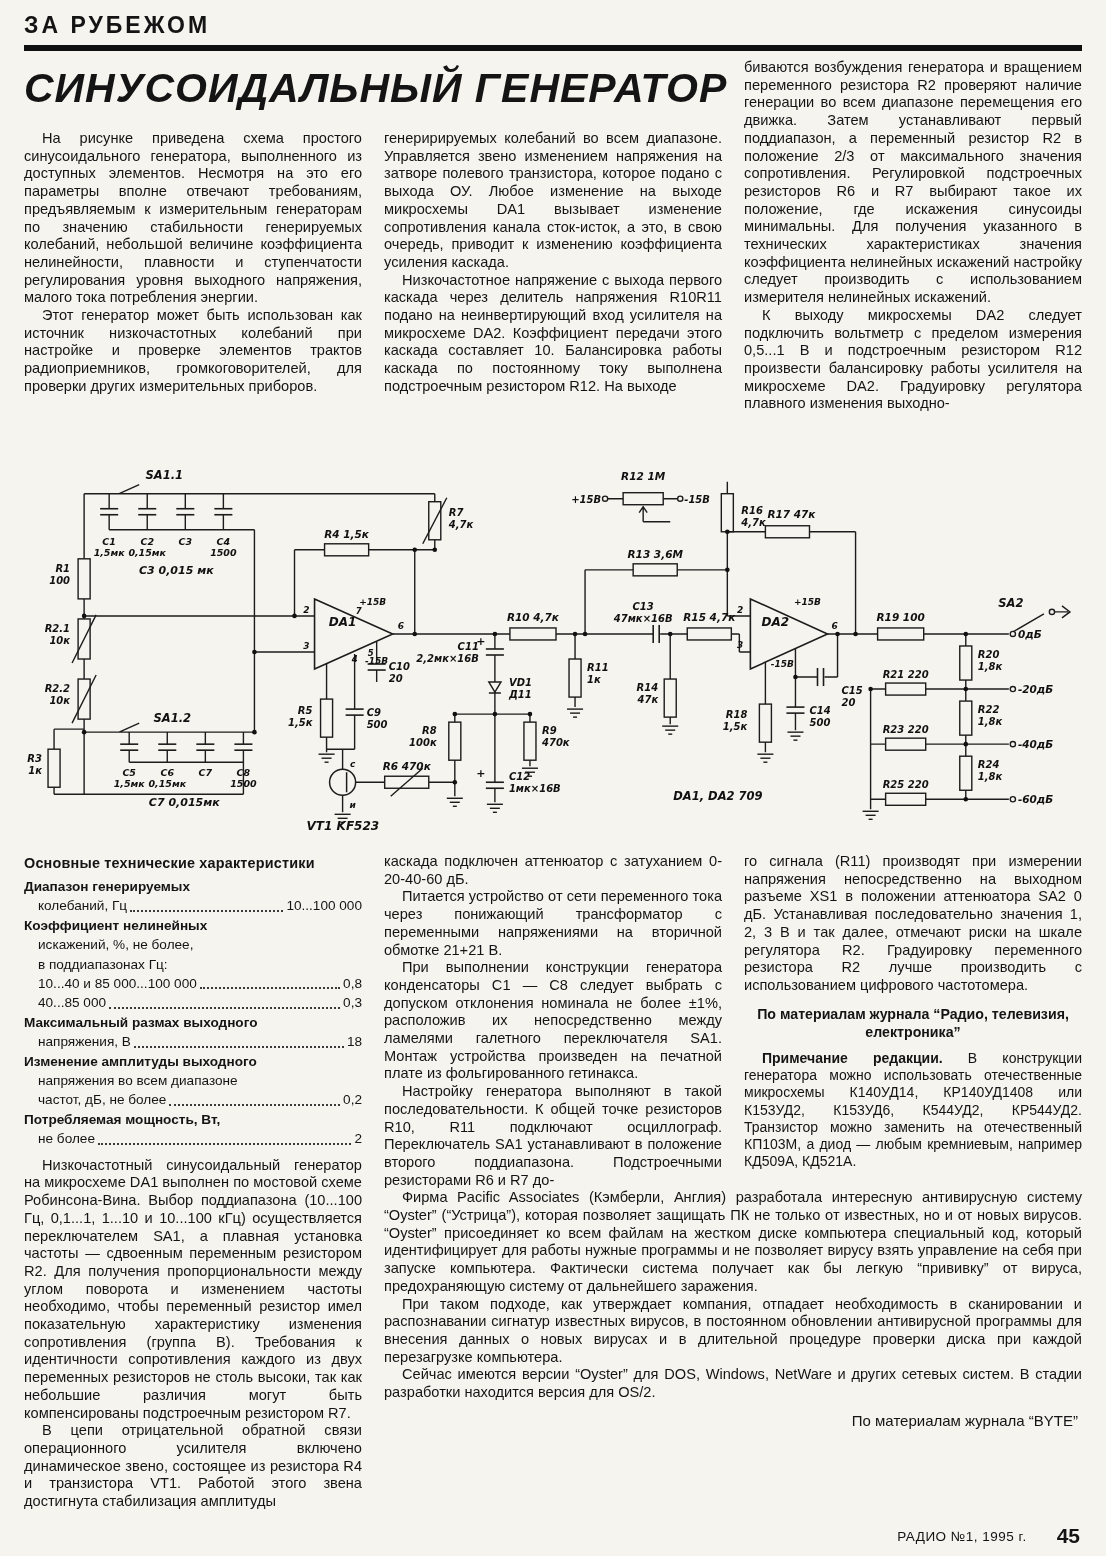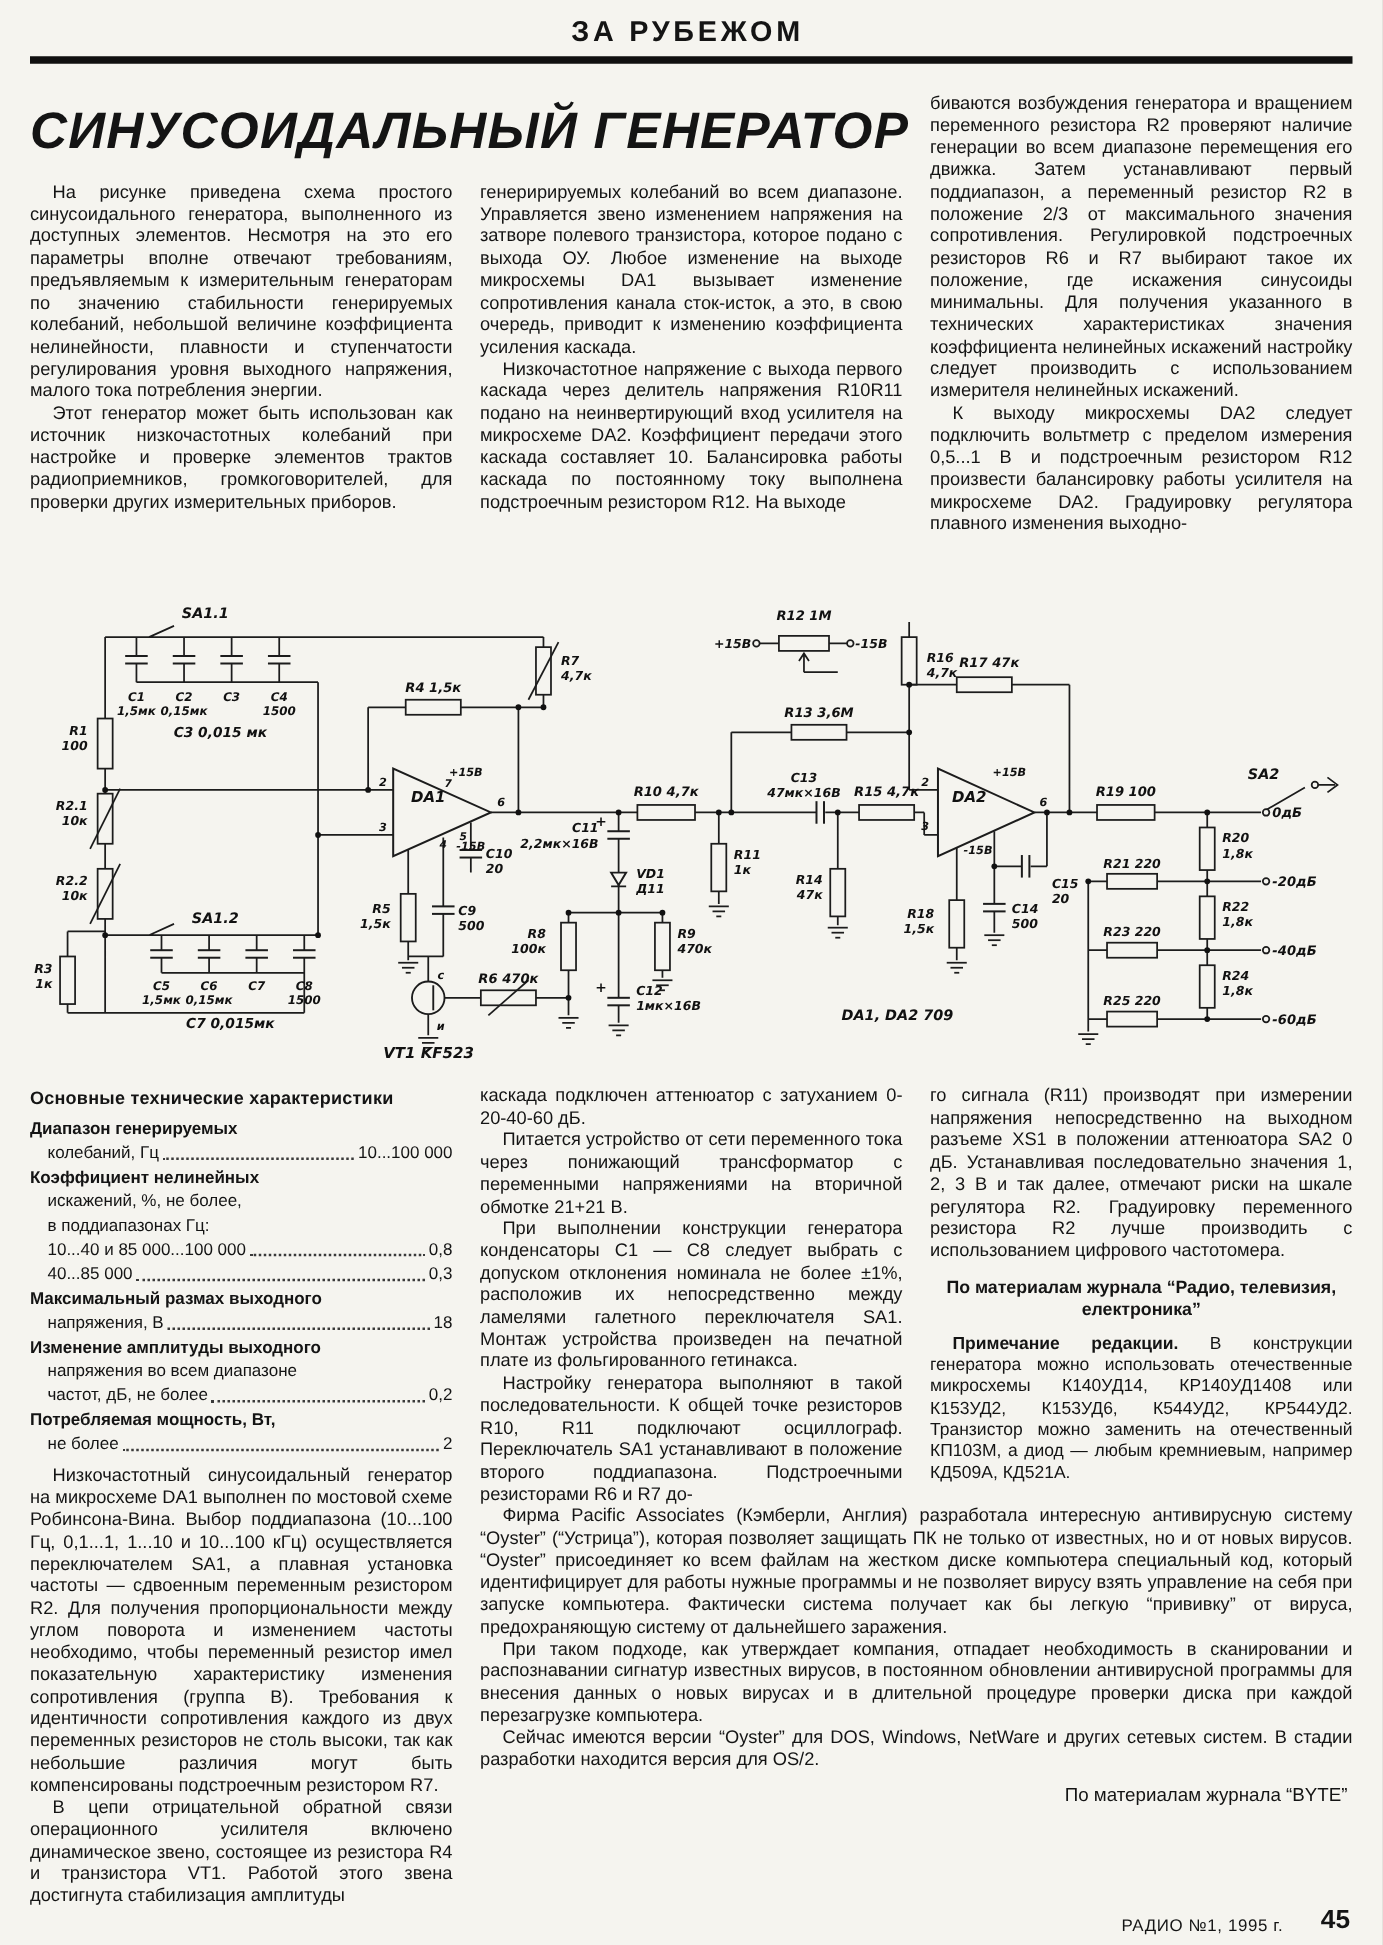--- a/index.html
+++ b/index.html
@@ -1,43 +1,43 @@
 <!DOCTYPE html>
 <html lang="ru"><head>
 <meta charset="utf-8">
 <style>
   *{margin:0;padding:0;box-sizing:border-box}
   html,body{background:#d8d6d0}
   .page{width:1106px;height:1556px;margin:0 auto;background:#f5f4ef;color:#141414;
         font-family:"Liberation Sans",sans-serif;padding:12px 24px 6px;overflow:hidden;position:relative}
-  .masthead{text-align:center}
+  .masthead{text-align:left}
   .section-label{font-weight:bold;font-size:23px;letter-spacing:3px;padding-right:6px}
   .top-rule{height:6px;background:#101010;margin-top:6px}
-  .top-area{display:grid;grid-template-columns:698px 338px;column-gap:22px;height:402px;overflow:hidden;margin-top:24px}
+  .top-area{display:grid;grid-template-columns:698px 338px;column-gap:22px;height:402px;overflow:hidden;margin-top:8px}
   h1.a1-title{font-size:41px;font-style:italic;font-weight:bold;letter-spacing:1px;margin:6px 0 18px;white-space:nowrap}
   .two-cols{display:grid;grid-template-columns:338px 338px;column-gap:22px}
   .bodytext p{font-size:14.6px;line-height:17.7px;text-align:justify;text-indent:18px}
   .cont > p:first-child{text-indent:0}
   .schem-fig{height:386px;margin:2px 0 4px}
   #schem{width:1058px;height:382px;display:block}
   .slabel{font-family:"DejaVu Sans",sans-serif;font-style:italic;font-weight:bold;fill:#111}
   .bottom{display:grid;grid-template-columns:338px 698px;column-gap:22px;margin-top:2px}
   .gen-cols{display:grid;grid-template-columns:338px 338px;column-gap:22px}
   .specs-title{font-weight:bold;font-size:14.4px;margin:2px 0 6px;letter-spacing:.2px}
   .specs-list{margin-bottom:8px}
   .spec-row{display:flex;font-size:13.6px;line-height:19.4px;white-space:nowrap}
   .spec-row.ind{padding-left:14px}
   .spec-row.b .spec-t{font-weight:bold}
   .spec-dots{flex:1;border-bottom:2px dotted #3a3a3a;margin:0 3px 4px}
   .source1{font-weight:bold;text-align:center;font-size:14.2px;line-height:18px;margin:10px 10px 9px}
   p.note{font-size:14px;line-height:17.3px;text-align:justify;text-indent:18px}
   h2.a2-title{font-size:37px;font-style:italic;font-weight:bold;text-align:center;letter-spacing:.5px;
               margin:16px 0 10px;white-space:nowrap}
   .source2{font-weight:normal;text-align:right;font-size:15px;margin-top:10px;padding-right:4px}
-  .footer{position:absolute;right:26px;bottom:8px;display:flex;align-items:flex-end;gap:30px}
+  .footer{position:absolute;right:26px;bottom:8px;display:flex;align-items:center;gap:30px}
   .footer-journal{font-size:13.5px;letter-spacing:.5px}
   .footer-page{font-size:21px;font-weight:bold}
 </style>
 </head>
 <body>
 
 <div class="page">
 
   <div class="masthead">
     <div class="section-label">ЗА РУБЕЖОМ</div>

